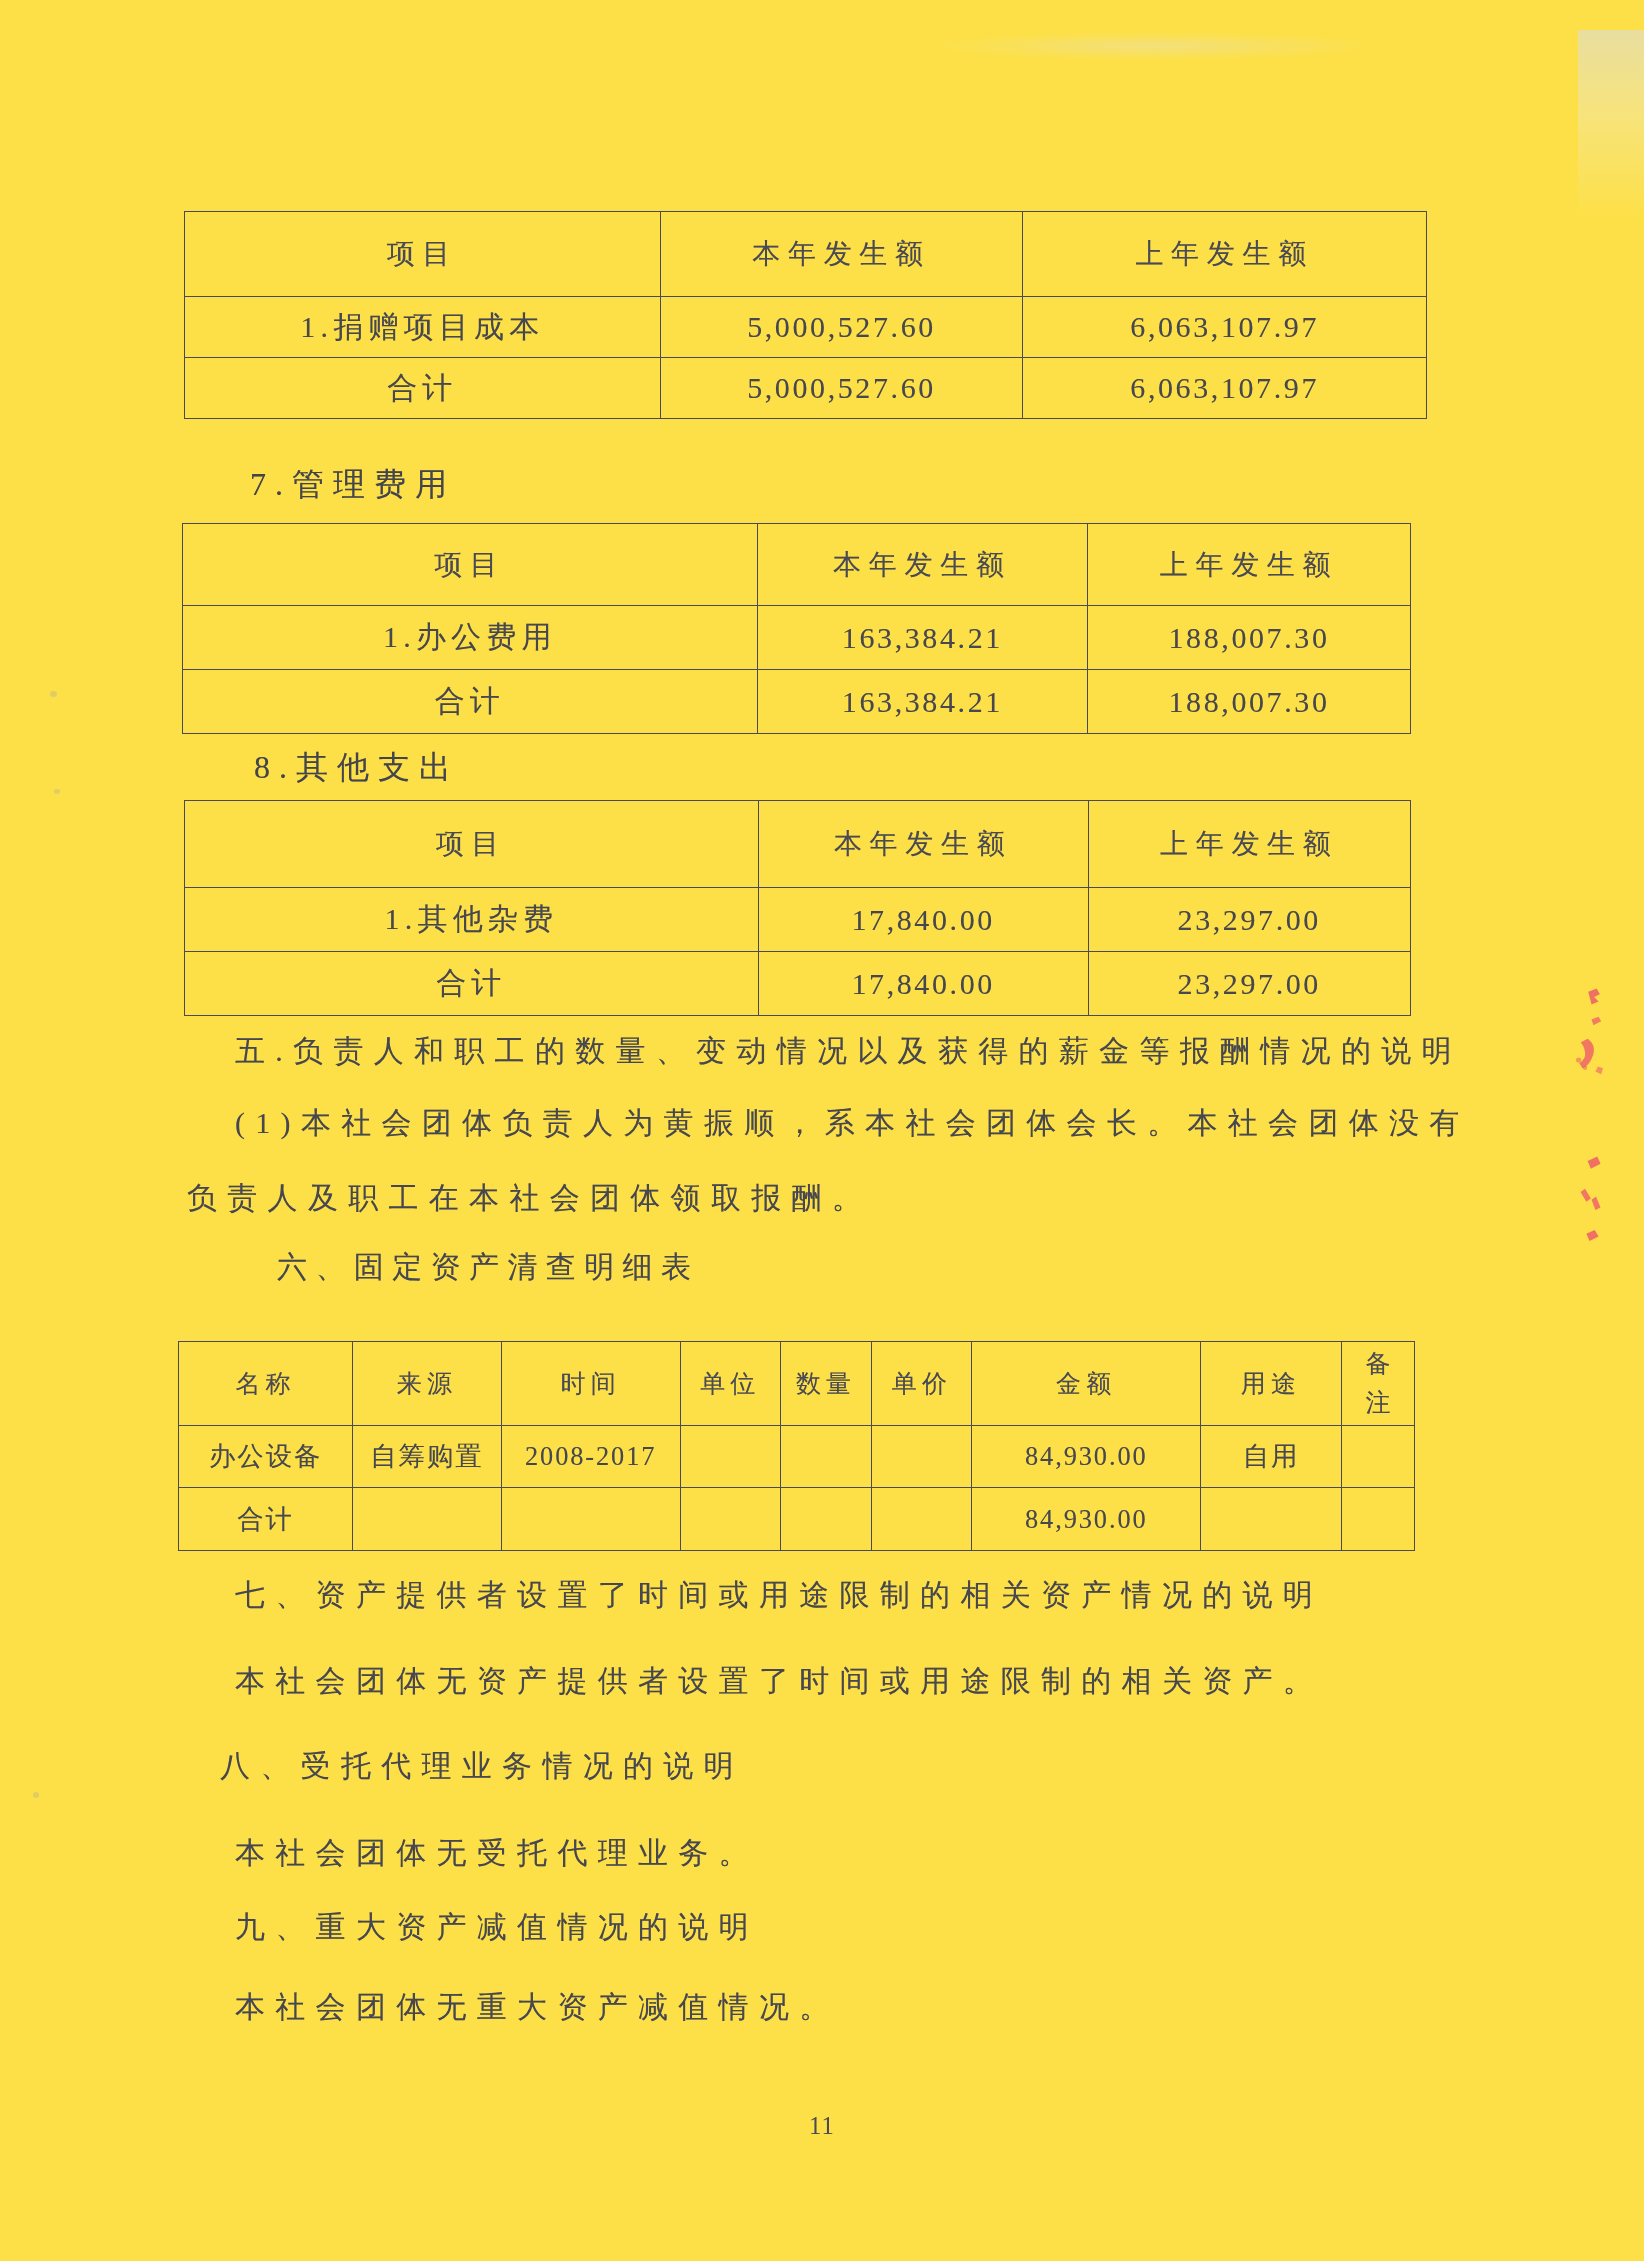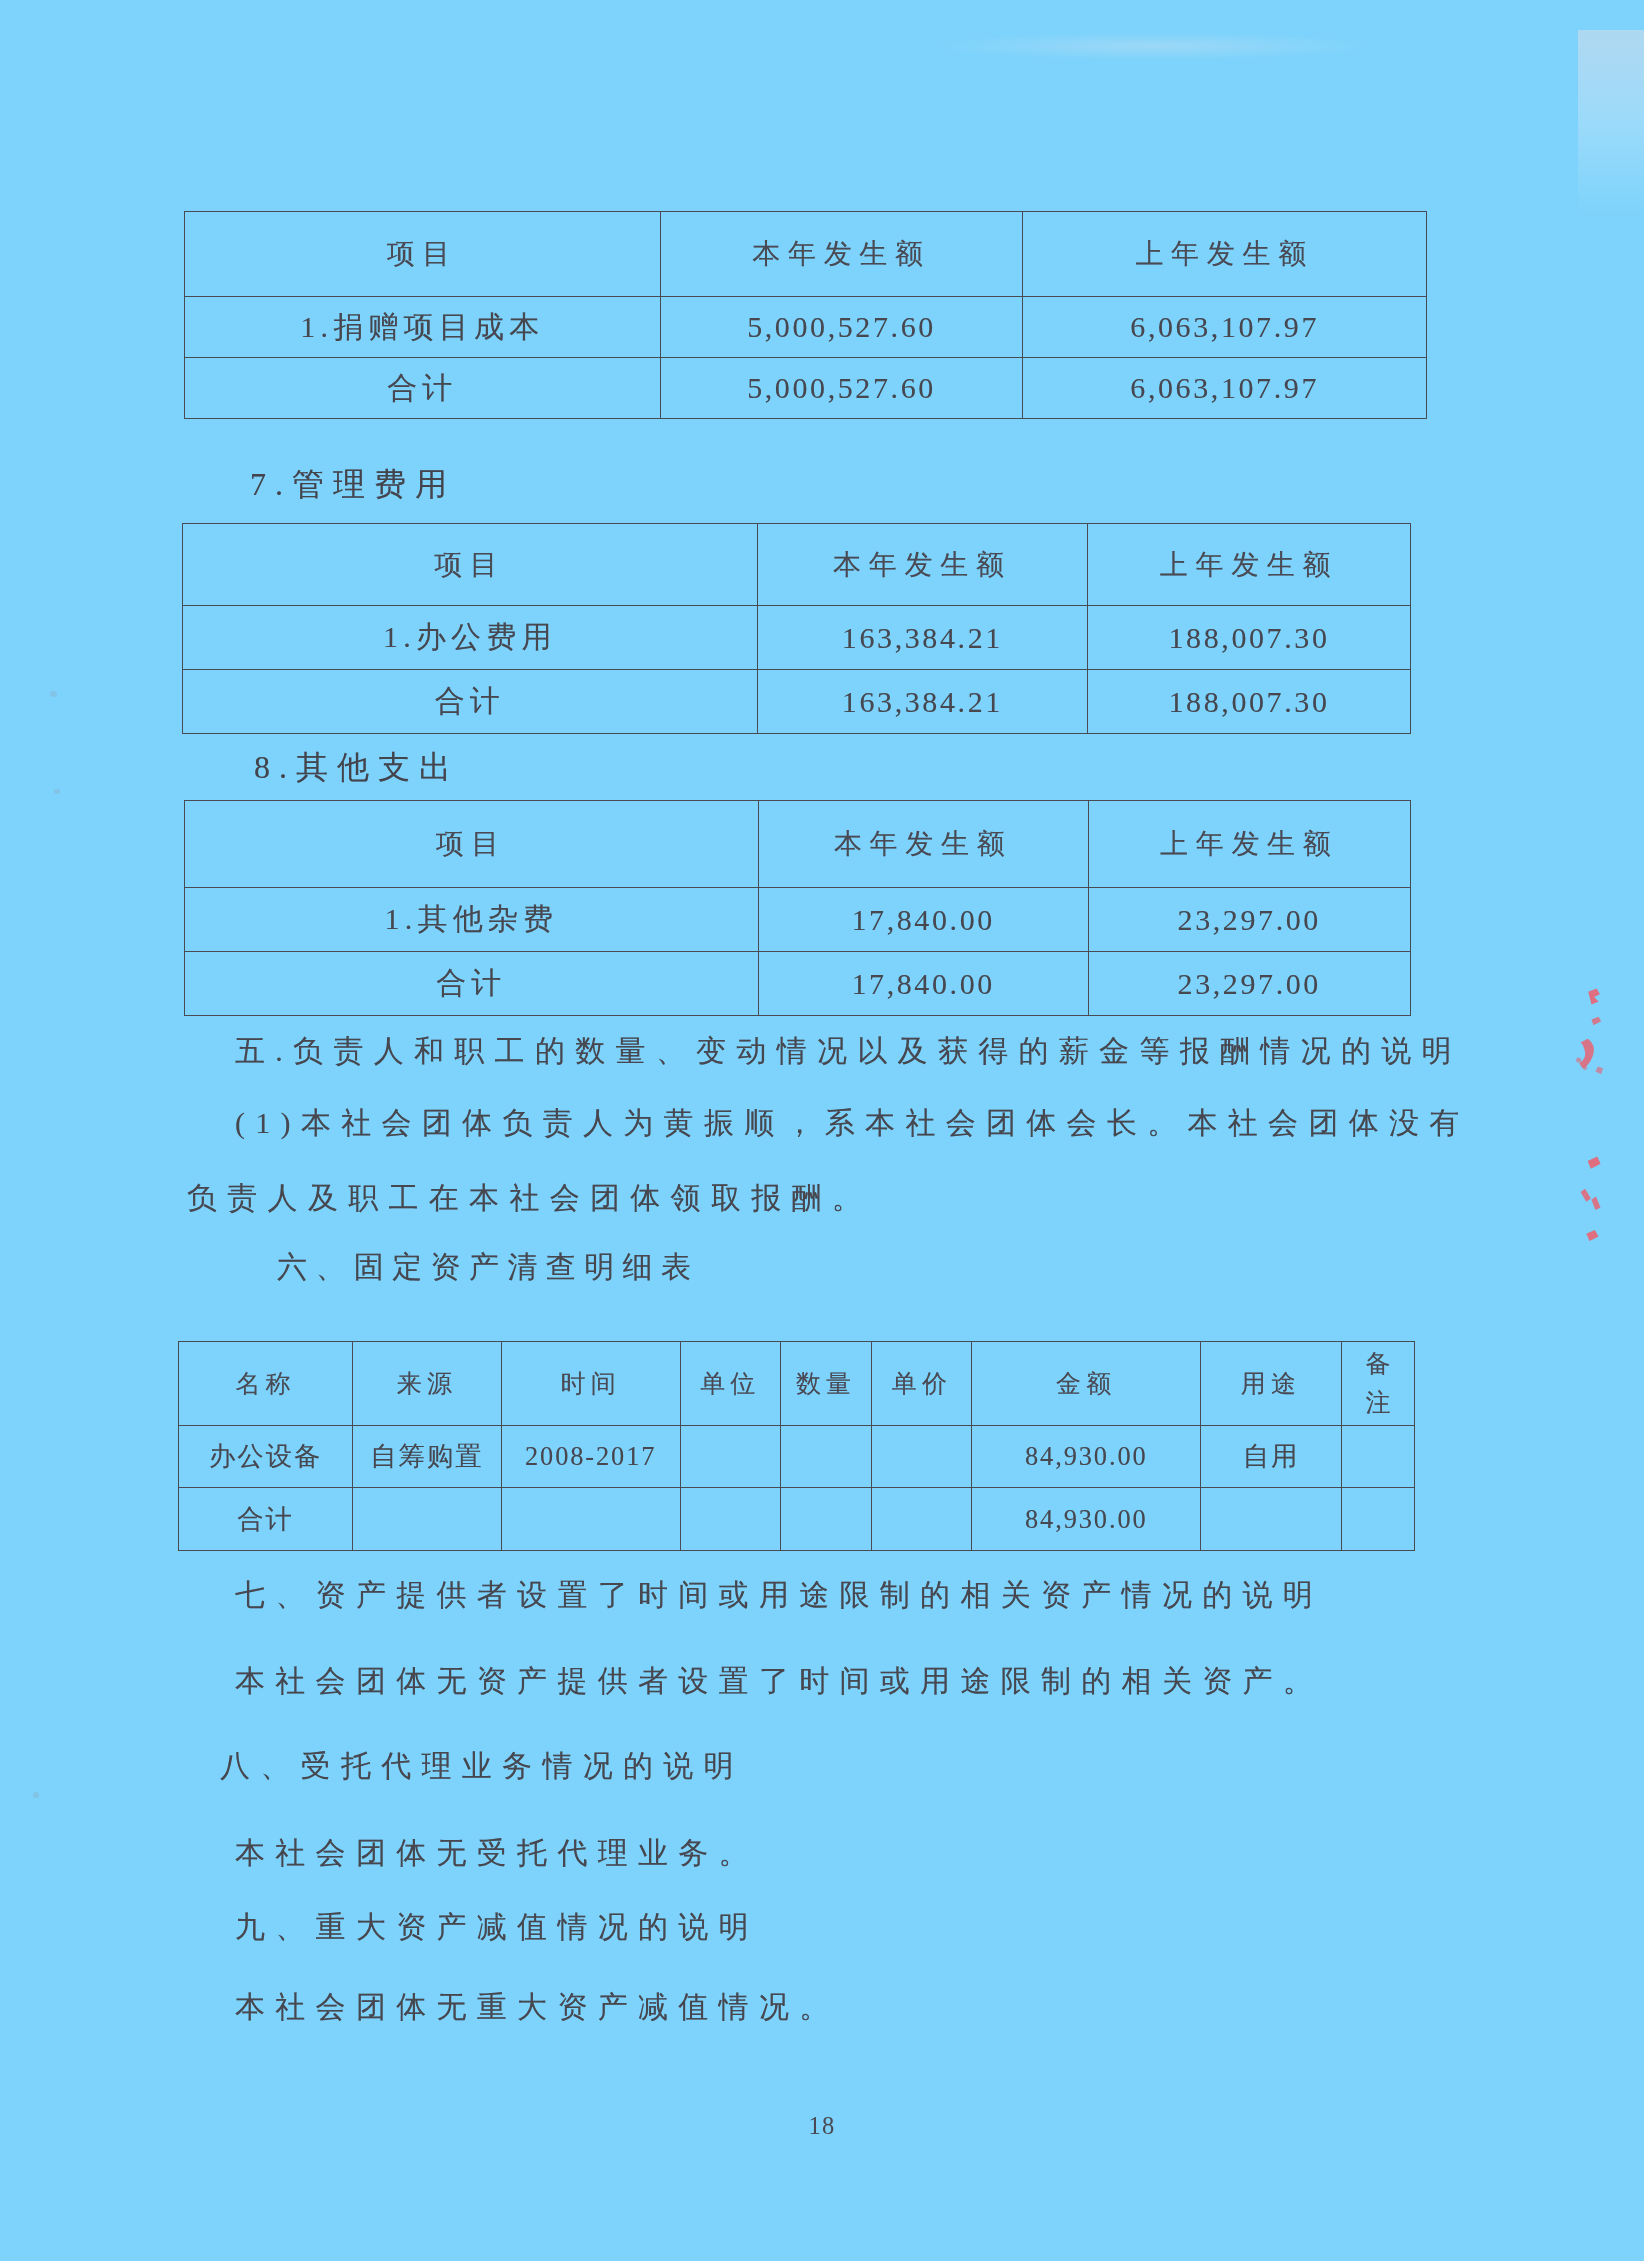--- a/index.html
+++ b/index.html
@@ -1,19 +1,19 @@
 <!DOCTYPE html>
 <html style="font-size:10.3px"><head>
 <meta charset="utf-8">
 <style>
   html,body{margin:0;padding:0;background:#ffffff;}
   .page{
     position:relative;
     width:1644px;height:2261px;
-    background:#7dd3fc;
+    background:#fde047;
     overflow:hidden;
     font-family:"Liberation Serif","DejaVu Serif",serif;
     color:#45454e;
   }
   
   .doc-text{
     position:absolute;
     font-size:30px;
     letter-spacing:10.3px;
     white-space:nowrap;
@@ -228,21 +228,21 @@
 
   <div class="doc-text" style="left:235px;top:1575px;">七、资产提供者设置了时间或用途限制的相关资产情况的说明</div>
   <div class="doc-text" style="left:235px;top:1661px;">本社会团体无资产提供者设置了时间或用途限制的相关资产。</div>
 
   <div class="doc-text" style="left:220px;top:1746px;">八、受托代理业务情况的说明</div>
   <div class="doc-text" style="left:235px;top:1833px;">本社会团体无受托代理业务。</div>
 
   <div class="doc-text" style="left:235px;top:1907px;">九、重大资产减值情况的说明</div>
   <div class="doc-text" style="left:235px;top:1987px;">本社会团体无重大资产减值情况。</div>
 
-  <div class="page-num">18</div>
+  <div class="page-num">11</div>
 
   <svg class="stamp-svg" width="39" height="264" viewBox="0 0 60 410">
     <g fill="#ee5c6a">
       <path d="M25,12 l13,-5 l5,9 l-9,4 l7,7 l-11,5 z" opacity="0.85"></path>
       <path d="M30,55 l11,-4 l4,7 l-12,6 z" opacity="0.75"></path>
       <path d="M24,85 q15,11 7,29 q-5,13 -15,17 l-5,-8 q11,-7 9,-17 q-2,-11 -7,-15 z" opacity="0.8"></path>
       <circle cx="10" cy="118" r="4" opacity="0.55"></circle>
       <circle cx="20" cy="130" r="3.4" opacity="0.5"></circle>
       <path d="M40,128 l8,3 l-3,9 l-9,-4 z" opacity="0.6"></path>
       <path d="M24,275 l15,-7 l5,11 l-15,8 z" opacity="0.85"></path>

